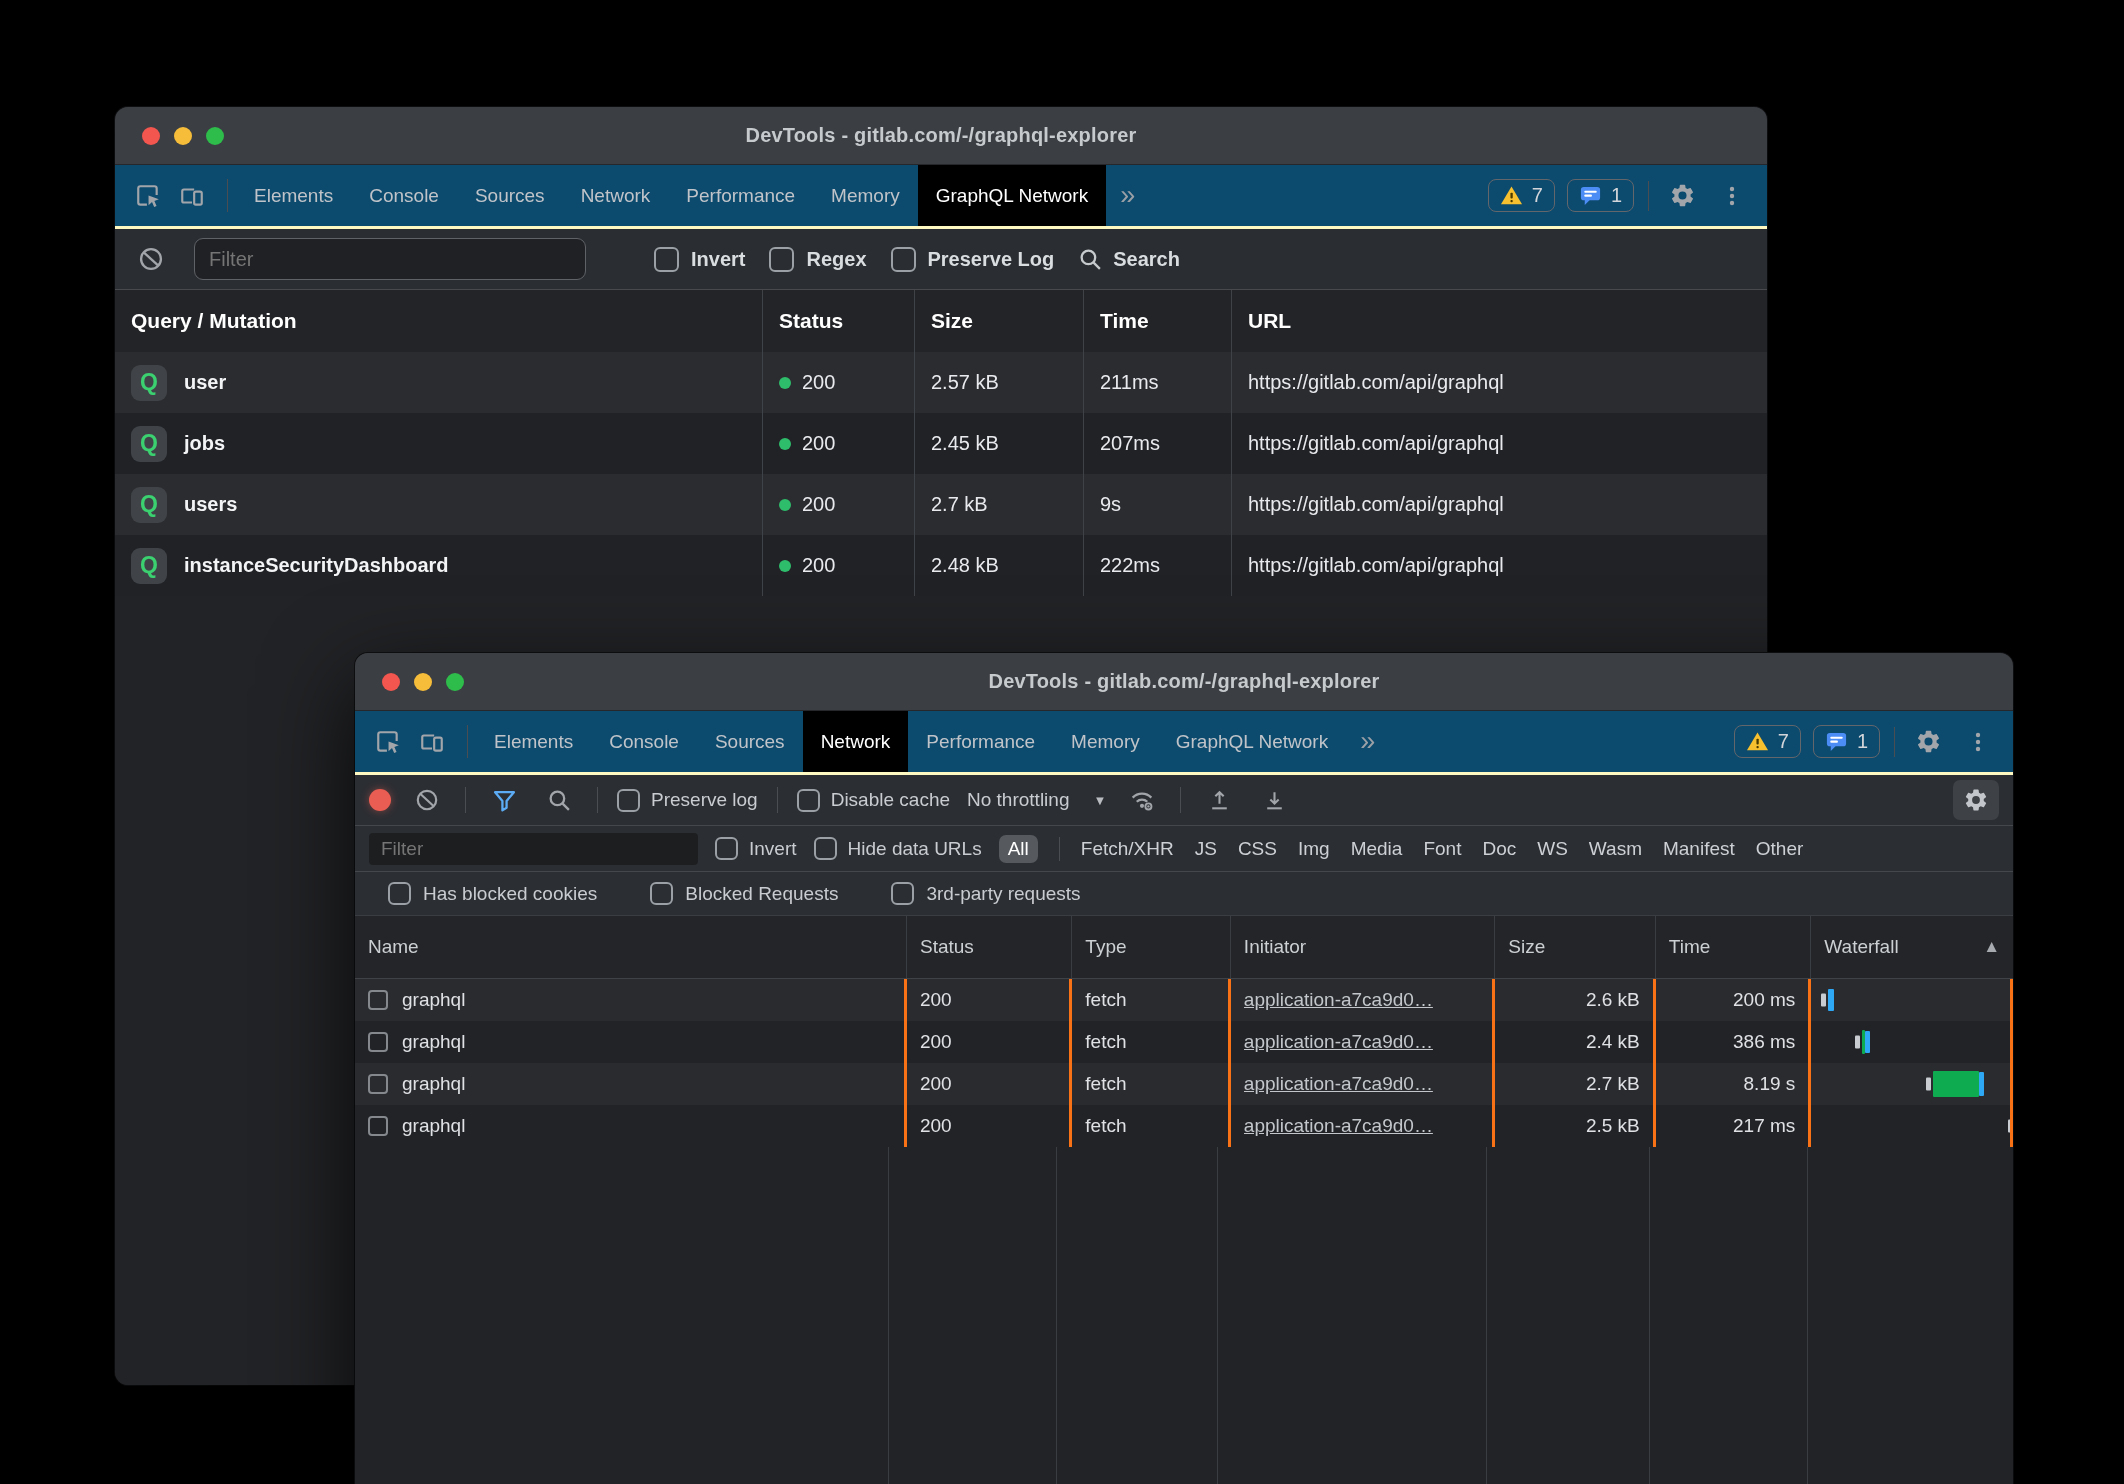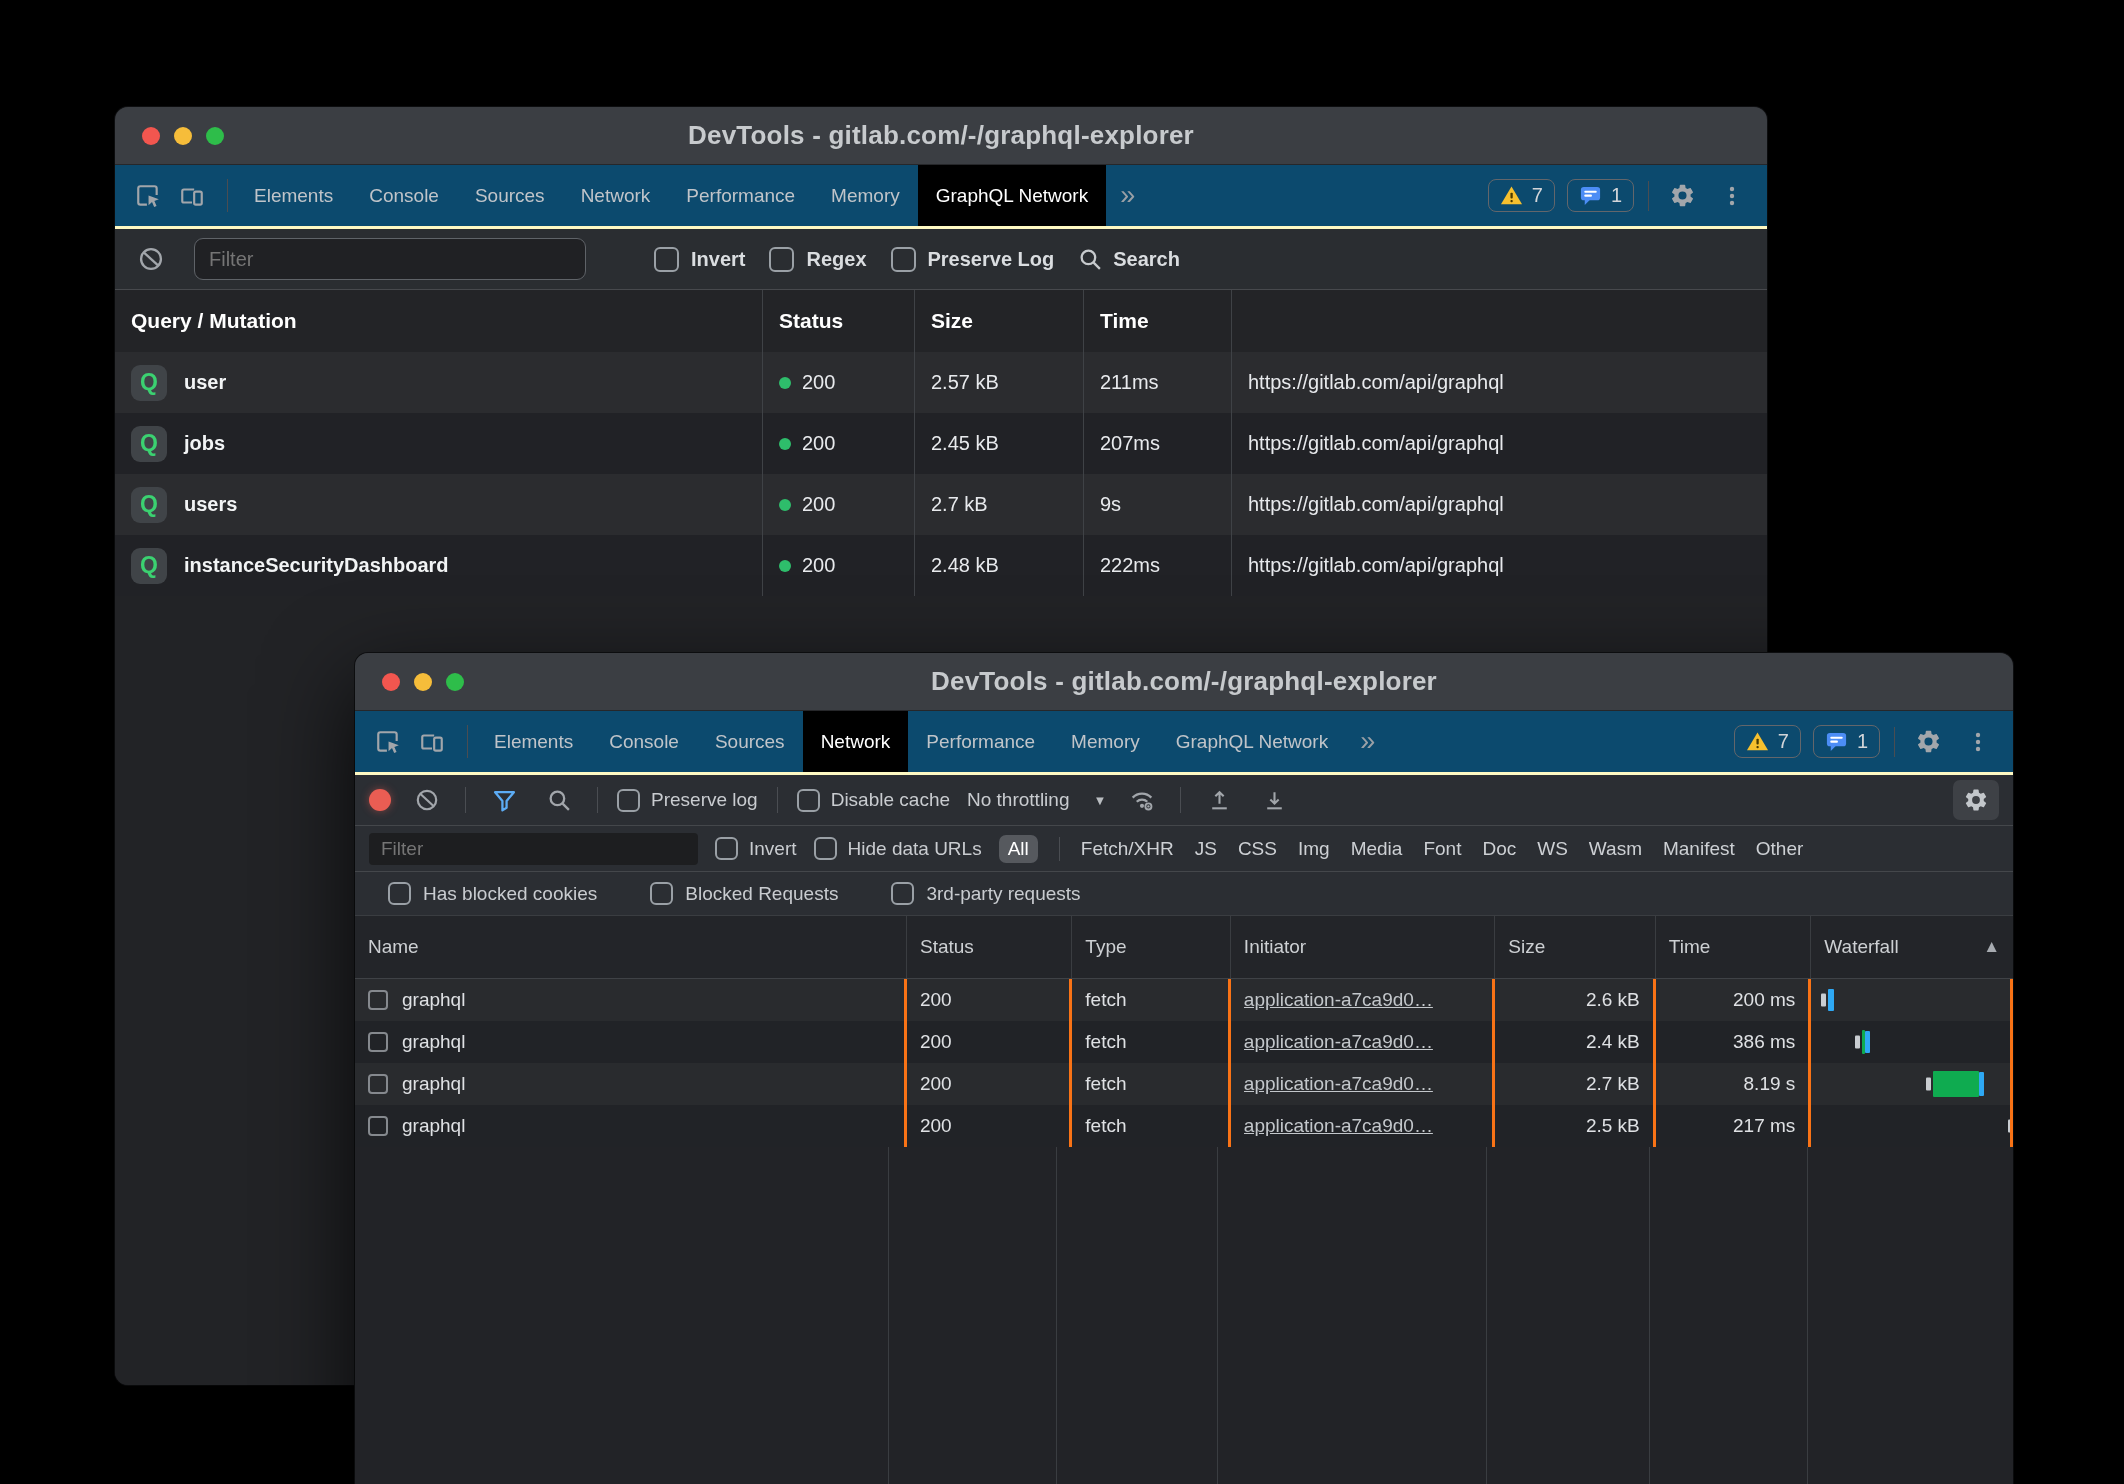--- a/index.html
+++ b/index.html
@@ -8,21 +8,21 @@
   .window{position:absolute;border-radius:13px;overflow:hidden;background:#222326;
           box-shadow:0 30px 90px rgba(0,0,0,.8), 0 0 0 1px #101113;display:flex;flex-direction:column;}
   #back-window{left:115px;top:107px;width:1652px;height:1278px;}
   #front-window{left:355px;top:653px;width:1658px;height:831px;border-radius:13px 13px 0 0;}
 
   
   .titlebar{flex:0 0 57px;background:#3b3e43;position:relative;display:flex;align-items:center;
             justify-content:center;border-bottom:1px solid #26272a;}
   .lights{position:absolute;left:27px;display:flex;gap:14px;align-items:center;}
   .light{width:18px;height:18px;border-radius:50%;}
-  .title{font-size:26px;font-weight:bold;color:#c7cacd;letter-spacing:.2px;}
+  .title{font-size:20px;font-weight:bold;color:#c7cacd;letter-spacing:.2px;}
 
   
   .tabbar{flex:0 0 61px;background:#0c4a6e;display:flex;align-items:stretch;color:#c0c4c9;
           font-size:19px;border-bottom:3px solid #fef9c3;}
   .tbicons{display:flex;align-items:center;gap:6px;padding:0 8px 0 14px;}
   .icon-btn{width:38px;height:38px;display:flex;align-items:center;justify-content:center;color:#a2a6ab;}
   .vsep{width:1px;background:#4a4d52;margin:14px 8px;}
   .tabs{display:flex;align-items:stretch;}
   .tab{display:flex;align-items:center;padding:0 18px;white-space:nowrap;cursor:default;}
   .tab.active{background:#000;color:#fff;}
@@ -201,20 +201,21 @@
           </svg>
         <span>Search</span>
       </span>
     </div>
 
     <div class="gql-header">
       <div class="gcell bc0">Query / Mutation</div>
       <div class="gcell bc1">Status</div>
       <div class="gcell bc2">Size</div>
       <div class="gcell bc3">Time</div>
+      <div class="gcell bc4">URL</div>
     </div>
 
     <div class="gql-row odd">
       <div class="gcell bc0">
           <span class="qbadge">Q</span>
           <span class="qname">user</span>
         </div>
       <div class="gcell bc1">
           <span class="dot"></span>
           <span>200</span>

